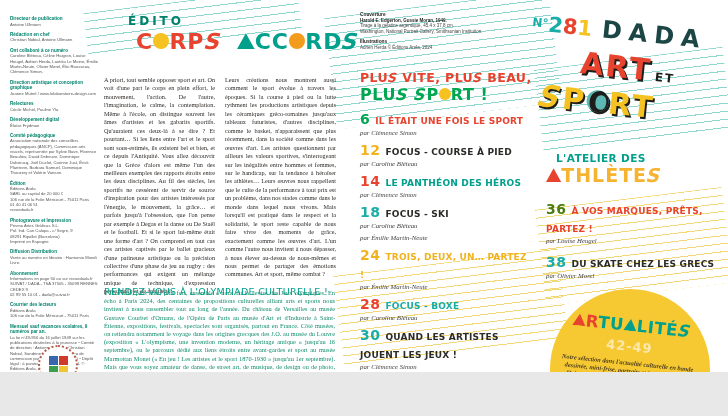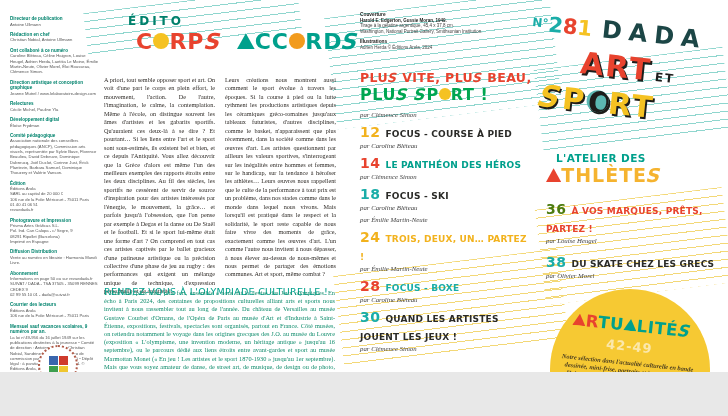--- a/index.html
+++ b/index.html
@@ -204,20 +204,23 @@
     <div>Washington, National Portrait Gallery, Smithsonian Institution.</div>
     <div class="gap"></div>
     <div class="h">Illustrations</div>
     <div>Adrien Herda © Éditions Arola, 2024</div>
   </div>
 
   <div id="toc-kicker1">PLU<span class="g-s">S</span> VITE, PLU<span class="g-s">S</span> BEAU,</div>
   <div id="toc-kicker2">PLU<span class="g-s">S</span> <span class="g-s">S</span>P<span class="g-o">O</span>RT !</div>
   <div id="toc-list">
     <div class="toc-entry">
+      <div class="toc-line">
+        <span class="toc-num" style="color: rgb(0, 166, 81);">6</span><span class="toc-title" style="color: rgb(232, 67, 46);">IL ÉTAIT UNE FOIS LE SPORT</span>
+      </div>
       <div class="toc-author">par Clémence Simon</div>
     </div>
 
     <div class="toc-entry">
       <div class="toc-line">
         <span class="toc-num" style="color: rgb(242, 178, 29); text-align: right;">12</span><span class="toc-title" style="color: rgb(43, 43, 40);">FOCUS - COURSE À PIED</span>
       </div>
       <div class="toc-author">par Caroline Bléteau</div>
     </div>
 

